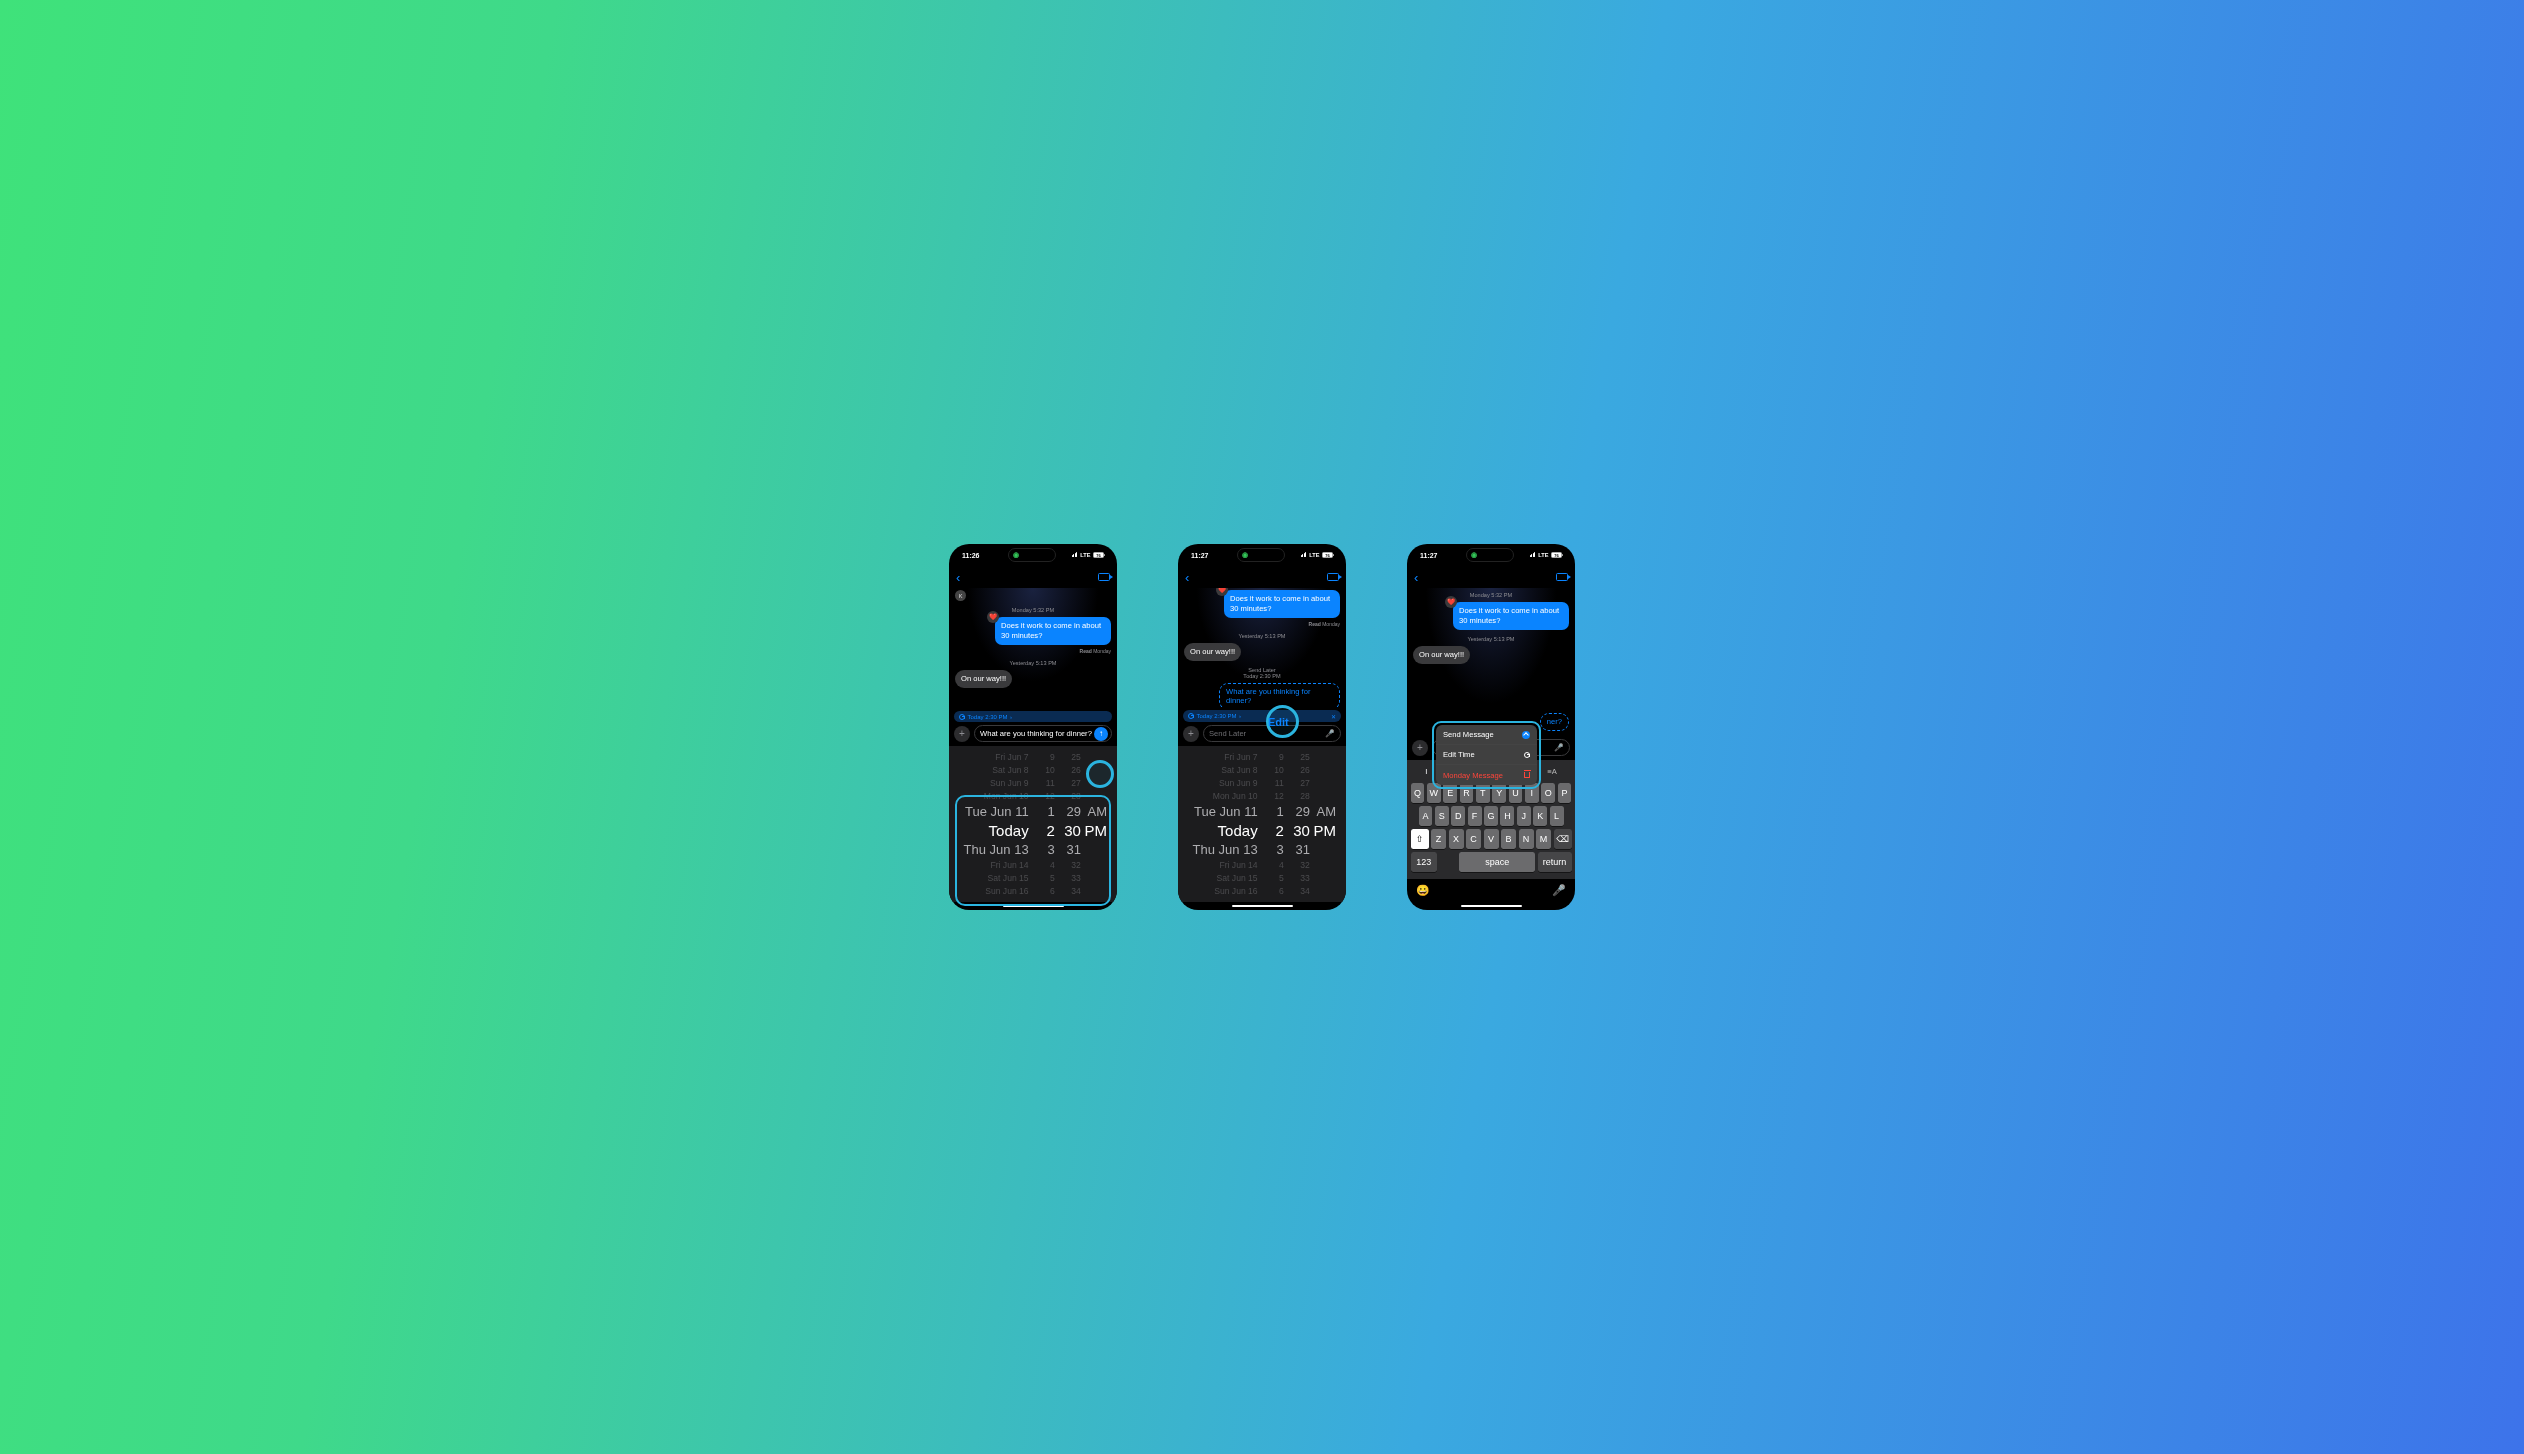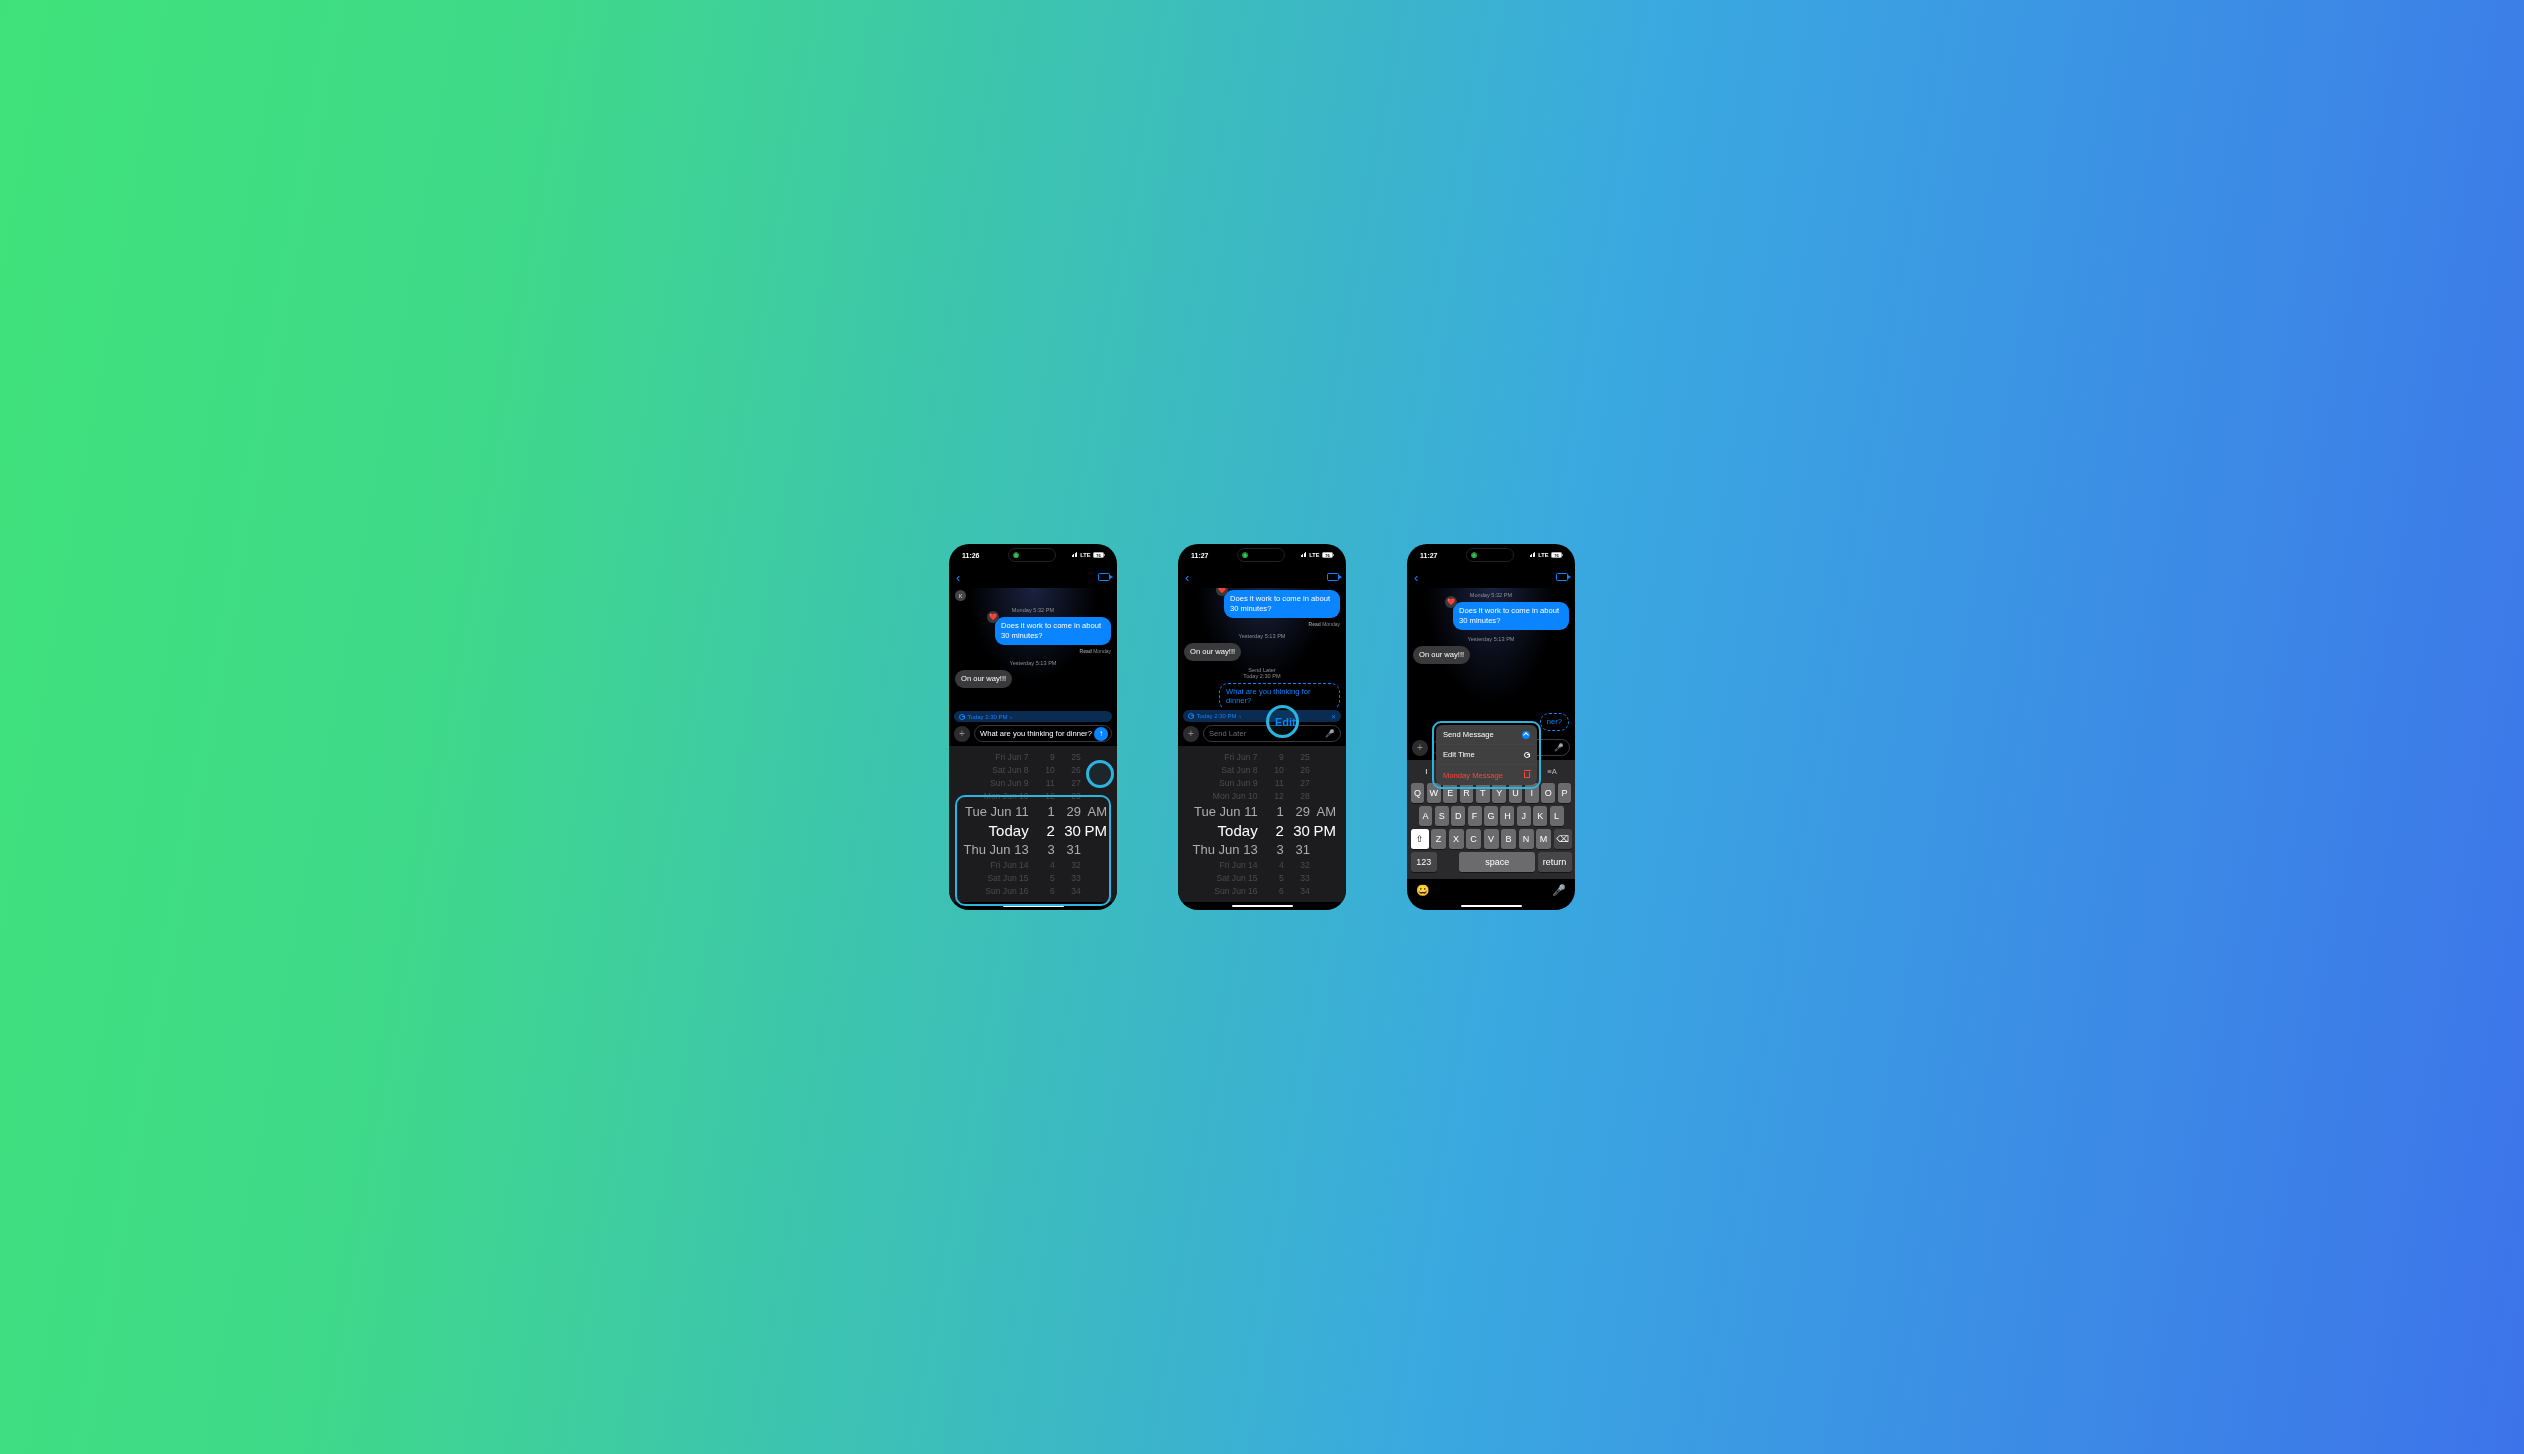--- a/index.html
+++ b/index.html
@@ -13,21 +13,21 @@
 .bars span:nth-child(1){height:2px}.bars span:nth-child(2){height:3px}.bars span:nth-child(3){height:4px}.bars span:nth-child(4){height:5px}
 .bat{width:11px;height:5.6px;border:0.5px solid #aaa;border-radius:1.5px;position:relative;display:flex;align-items:center;justify-content:center;font-size:4px;color:#000;background:#fff;font-weight:800;}
 .bat::after{content:"";width:1px;height:2.5px;background:#aaa;position:absolute;right:-1.5px;border-radius:0.5px;}
 .nav{height:22px;display:flex;align-items:center;justify-content:space-between;padding:0 7px;}
 .chev{color:#0a84ff;font-size:13px;font-weight:500;}
 .cam{color:#0a84ff;width:12px;height:8px;border:1px solid #0a84ff;border-radius:1.5px;position:relative;}
 .cam::after{content:"";position:absolute;right:-3.5px;top:1px;width:0;height:0;border-top:2px solid transparent;border-bottom:2px solid transparent;border-left:3px solid #0a84ff;}
 .thread{flex:1;overflow:hidden;padding:0 6px;display:flex;flex-direction:column;gap:2px;background:radial-gradient(ellipse at 50% 0%,#1a2240,#000 55%);}
 .tstamp{text-align:center;color:#8e8e93;font-size:5.6px;margin:4px 0 2px;}
 .bubble{max-width:116px;padding:4px 6px;border-radius:9px;font-size:7.6px;line-height:1.3;}
-.out{background:#0a84ff;color:#fff;align-self:flex-end;position:relative;}
+.out{background:#0a84ff;color:#fff;align-self:flex-end;position:relative;border-radius:7px;}
 .in{background:#3a3a3c;color:#fff;align-self:flex-start;text-align:center;}
 .readrcpt{align-self:flex-end;font-size:5px;color:#8e8e93;margin-top:1px;}
 .heart{position:absolute;left:-8px;top:-6px;width:12px;height:12px;background:#3a3a3c;border-radius:6px;display:flex;align-items:center;justify-content:center;font-size:6.6px;}
 .scheduled-text{align-self:flex-end;border:0.8px dashed #0a84ff;border-radius:9px;padding:3.5px 6px;color:#0a84ff;font-size:7.6px;max-width:121px;}
 .avk{width:11px;height:11px;border-radius:5.6px;background:#444;color:#ddd;font-size:5.6px;display:flex;align-items:center;justify-content:center;align-self:flex-start;margin-top:2px;}
 .compose{padding:3px 5px 4px;display:flex;flex-direction:column;gap:3px;}
 .chiprow{background:#0a2b52;border-radius:7px;padding:2.5px 5px;color:#0a84ff;font-size:6px;display:flex;align-items:center;gap:2.5px;}
 .chiprow .x{margin-left:auto;color:#0a84ff;}
 .inputrow{display:flex;align-items:center;gap:4px;}
 .plusbtn{width:16px;height:16px;border-radius:8px;background:#2c2c2e;color:#8e8e93;display:flex;align-items:center;justify-content:center;font-size:10px;}
@@ -229,21 +229,21 @@
       <div class="">5</div>
       <div class="">33</div>
       <div class=""></div>
       <div class="">Sun Jun 16</div>
       <div class="">6</div>
       <div class="">34</div>
       <div class=""></div>
     </div>
   <div class="homebar"></div>
   <div class="hlc" style="width:33px;height:33px;left:88px;top:161px"></div>
-  <span class="editlbl" style="left:97px;top:172px">Edit</span>
+  <span class="editlbl" style="left:90px;top:172px">Edit</span>
 </div>
 
 <div class="phone">
   <div class="statusbar">
     <div class="sb-left">11:27</div>
     <div class="pill">
         <span style="color:#34c759">◉</span>
       </div>
     <div class="sb-right">
       <span class="bars"><span></span><span></span><span></span><span></span></span>

